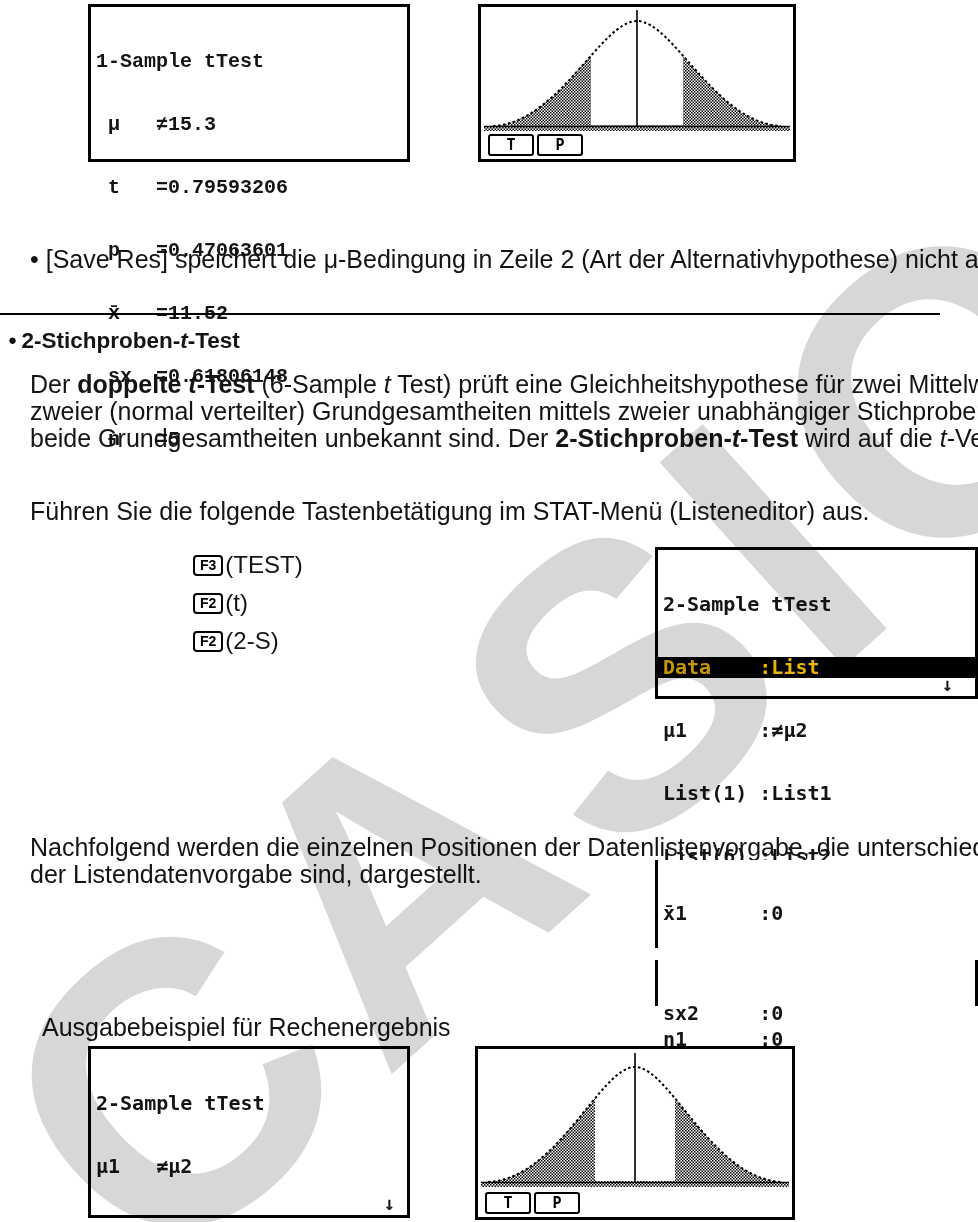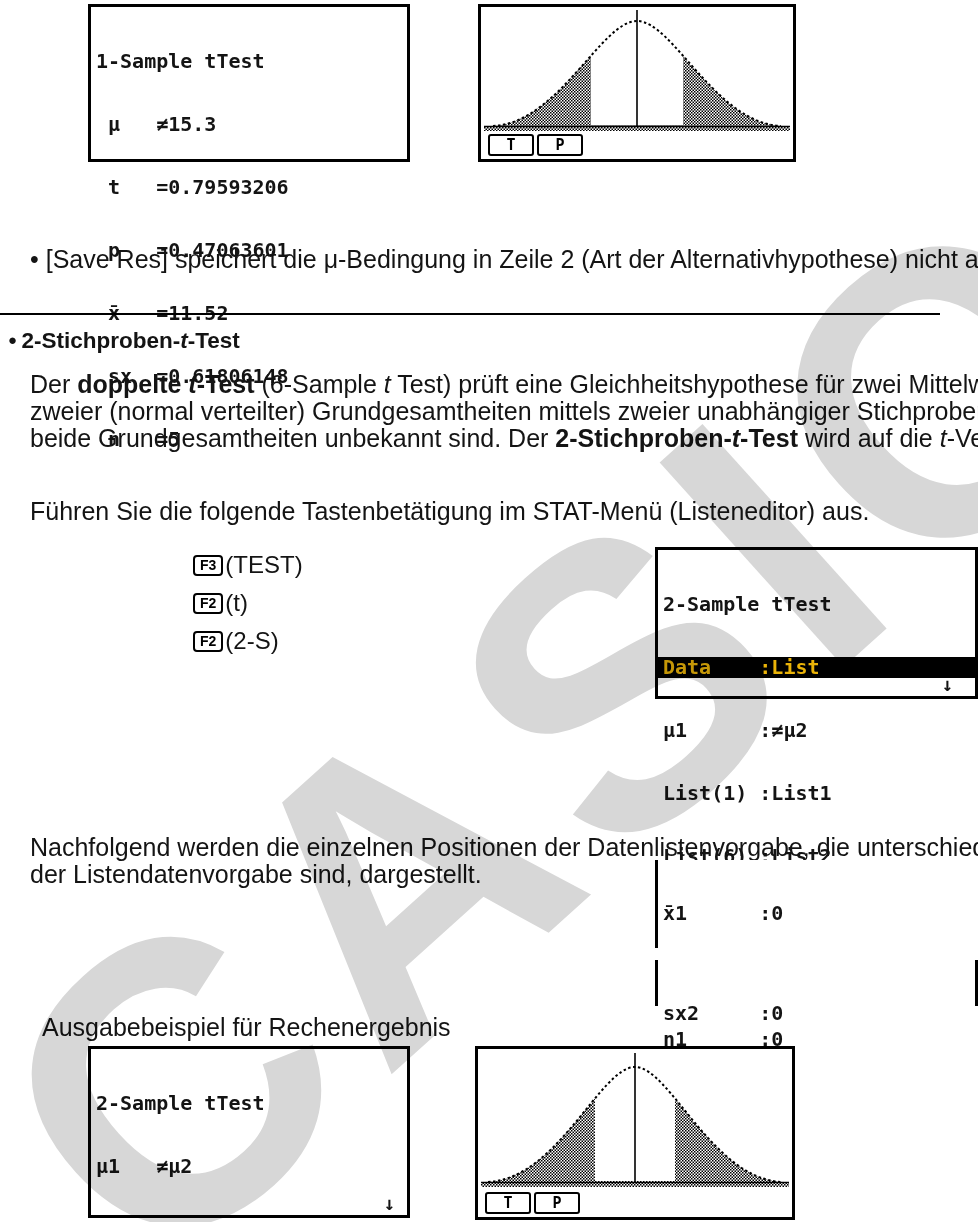--- a/index.html
+++ b/index.html
@@ -57,21 +57,21 @@
   <svg width="0" height="0" style="position:absolute">
     <defs>
       <pattern id="dither" width="3" height="3" patternUnits="userSpaceOnUse">
         <rect width="3" height="3" fill="#ffffff"></rect>
         <rect width="1.5" height="1.5" fill="#000000"></rect>
         <rect x="1.5" y="1.5" width="1.5" height="1.5" fill="#000000"></rect>
       </pattern>
     </defs>
   </svg>
 
-  <div class="calc" style="left:88px; top:4px; width:322px; height:158px;">
+  <div class="calc" style="left:88px; top:4px; width:322px; height:158px;font-family:Liberation Mono, monospace;">
     <div class="ln">1-Sample tTest</div>
     <div class="ln"> μ   ≠15.3</div>
     <div class="ln"> t   =0.79593206</div>
     <div class="ln"> p   =0.47063601</div>
     <div class="ln"> x̄   =11.52</div>
     <div class="ln"> sx  =0.61806148</div>
     <div class="ln"> n   =5</div>
   </div>
 
   <div class="graphscr" style="left:478px; top:4px; width:318px; height:158px;">

